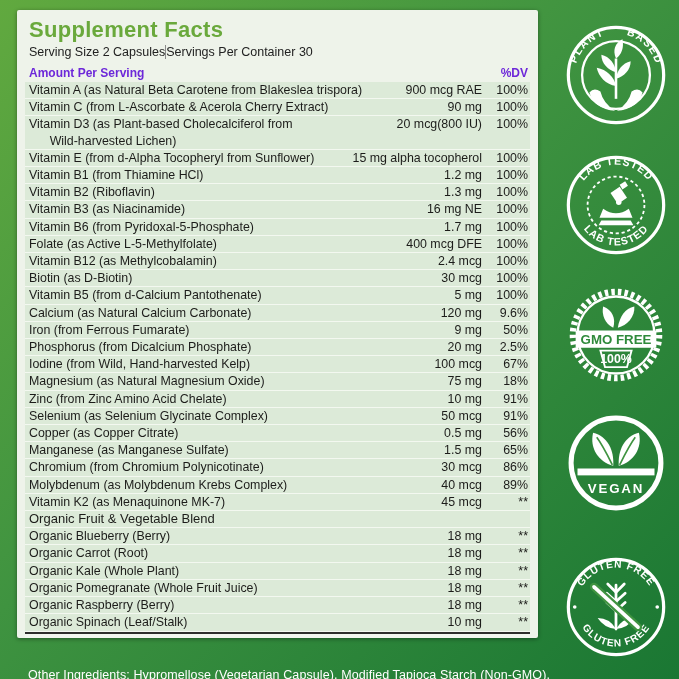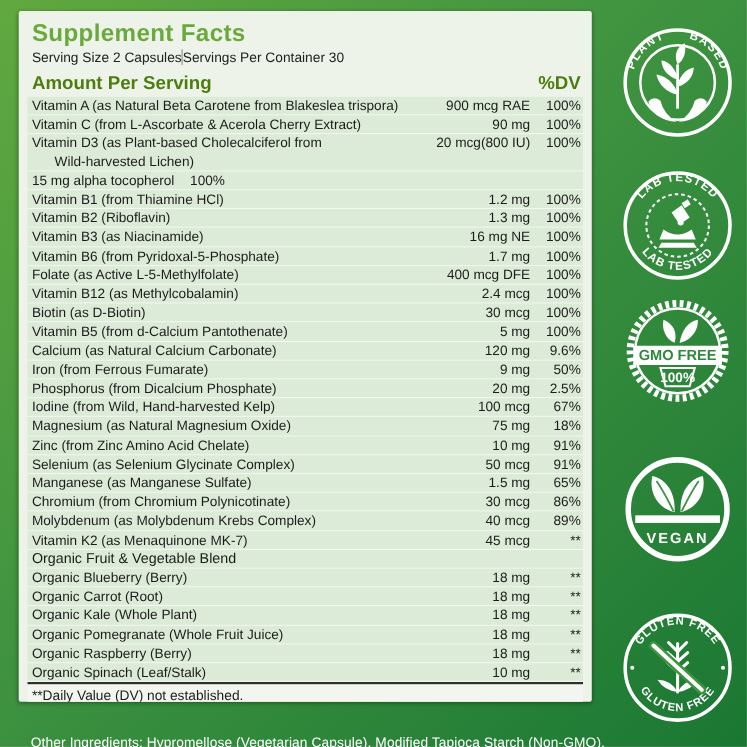--- a/index.html
+++ b/index.html
@@ -12,21 +12,21 @@
   .panel {
     position:absolute; left:17px; top:10px; width:521px; height:628px;
     background:#eef3ea; border-radius:2px; padding:5px 8px 0 8px;
     box-shadow:0 1px 4px rgba(0,0,0,.4); display:flex; flex-direction:column; overflow:hidden;
   }
   .fp-title { color:#6aa93c; font-weight:bold; font-size:22px; margin:2px 0 0 4px; letter-spacing:.3px; }
   .serving-line { display:flex; align-items:center; gap:0; font-size:12.5px; color:#222; margin:2px 0 4px 4px; }
   .serving-divider { width:1px; height:14px; background:#8a8a8a; }
   .bar-thick { height:4px; background:#161616; }
   .bar-med { height:3px; background:#161616; }
-  .header-row { display:flex; justify-content:space-between; align-items:center; font-weight:bold; font-size:17px; color:#4d7c0f; padding:3px 2px 2px 4px; }
+  .header-row { display:flex; justify-content:space-between; align-items:center; font-weight:bold; font-size:12px; color:#6d28d9; padding:3px 2px 2px 4px; }
   .rows { display:flex; flex-direction:column; }
   .row {
     display:flex; align-items:flex-start; background:#dcead8;
     border-bottom:1px solid #f3f8f0; font-size:12.4px; line-height:16.2px;
     padding:0 2px 0 4px; color:#1c1c1a;
   }
   .row-name { flex:1; white-space:pre-wrap; }
   .row-amt { white-space:nowrap; text-align:right; min-width:108px; }
   .row-dv { width:46px; text-align:right; white-space:nowrap; }
   .section-header .row-name { font-weight:normal; font-size:13px; }
@@ -35,21 +35,21 @@
     color:#1c1c1a; padding:3px 2px 3px 4px;
   }
   .other-ingredients {
     position:absolute; left:28px; top:668px; width:540px;
     color:#ffffff; font-size:12.5px; letter-spacing:.1px;
   }
   .badge { position:absolute; left:561px; width:110px; height:110px; }
   .badge svg { width:100%; height:100%; display:block; }
   #badge-plant  { top:20px; }
   #badge-lab    { top:150px; }
-  #badge-gmo    { top:264px; }
+  #badge-gmo    { top:280px; }
   #badge-vegan  { top:408px; }
   #badge-gluten { top:552px; }
   .badge text, .badge textPath { font-family:"Liberation Sans", sans-serif; font-weight:bold; fill:#ffffff; }
 </style>
 </head>
 <body>
 
 <div class="panel">
   <div class="fp-title">Supplement Facts</div>
   <div class="serving-line">
@@ -79,20 +79,21 @@
       </div>
 
       <div class="row">
         <span class="row-name">Vitamin D3 (as Plant-based Cholecalciferol from
       Wild-harvested Lichen)</span>
         <span class="row-amt">20 mcg(800 IU)</span>
         <span class="row-dv">100%</span>
       </div>
 
       <div class="row">
+        <span class="row-name">Vitamin E (from d-Alpha Tocopheryl from Sunflower)</span>
         <span class="row-amt">15 mg alpha tocopherol</span>
         <span class="row-dv">100%</span>
       </div>
 
       <div class="row">
         <span class="row-name">Vitamin B1 (from Thiamine HCl)</span>
         <span class="row-amt">1.2 mg</span>
         <span class="row-dv">100%</span>
       </div>
 
@@ -173,20 +174,25 @@
         <span class="row-amt">10 mg</span>
         <span class="row-dv">91%</span>
       </div>
 
       <div class="row">
         <span class="row-name">Selenium (as Selenium Glycinate Complex)</span>
         <span class="row-amt">50 mcg</span>
         <span class="row-dv">91%</span>
       </div>
 
+      <div class="row">
+        <span class="row-name">Copper (as Copper Citrate)</span>
+        <span class="row-amt">0.5 mg</span>
+        <span class="row-dv">56%</span>
+      </div>
 
       <div class="row">
         <span class="row-name">Manganese (as Manganese Sulfate)</span>
         <span class="row-amt">1.5 mg</span>
         <span class="row-dv">65%</span>
       </div>
 
       <div class="row">
         <span class="row-name">Chromium (from Chromium Polynicotinate)</span>
         <span class="row-amt">30 mcg</span>

